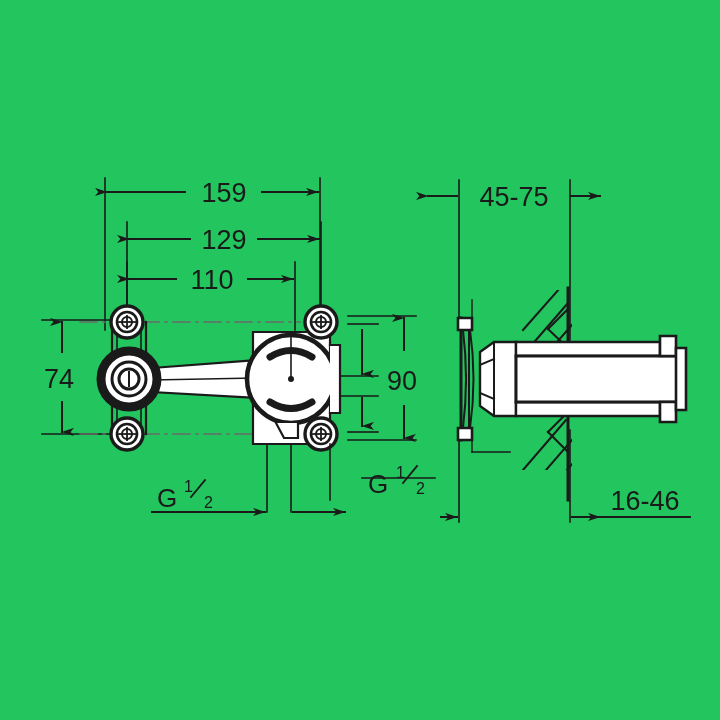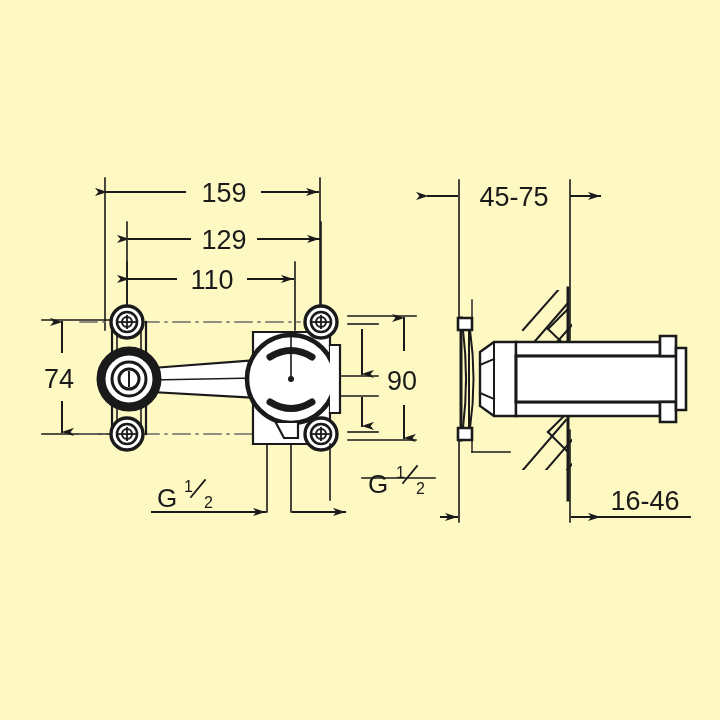--- a/index.html
+++ b/index.html
@@ -1,18 +1,18 @@
 <!DOCTYPE html>
 <html><head>
 <meta charset="utf-8">
 <style>
   html,body{margin:0;padding:0;background:#ffffff;}
   body{width:720px;height:720px;overflow:hidden;
        font-family:"Liberation Sans", sans-serif;}
-  #sheet{position:relative;width:720px;height:720px;background:#fef9c3;}
+  #sheet{position:relative;width:720px;height:720px;background:#22c55e;}
   svg{display:block;}
   .dimtxt{font-family:"Liberation Sans", sans-serif;font-size:27px;fill:#1a1a1a;}
   .gtxt{font-family:"Liberation Sans", sans-serif;font-size:26px;fill:#1a1a1a;}
   .gnum{font-family:"Liberation Sans", sans-serif;font-size:16px;fill:#1a1a1a;}
 </style>
 </head>
 <body>
 
 <div id="sheet">
 <svg width="720" height="720" viewBox="0 0 720 720">

